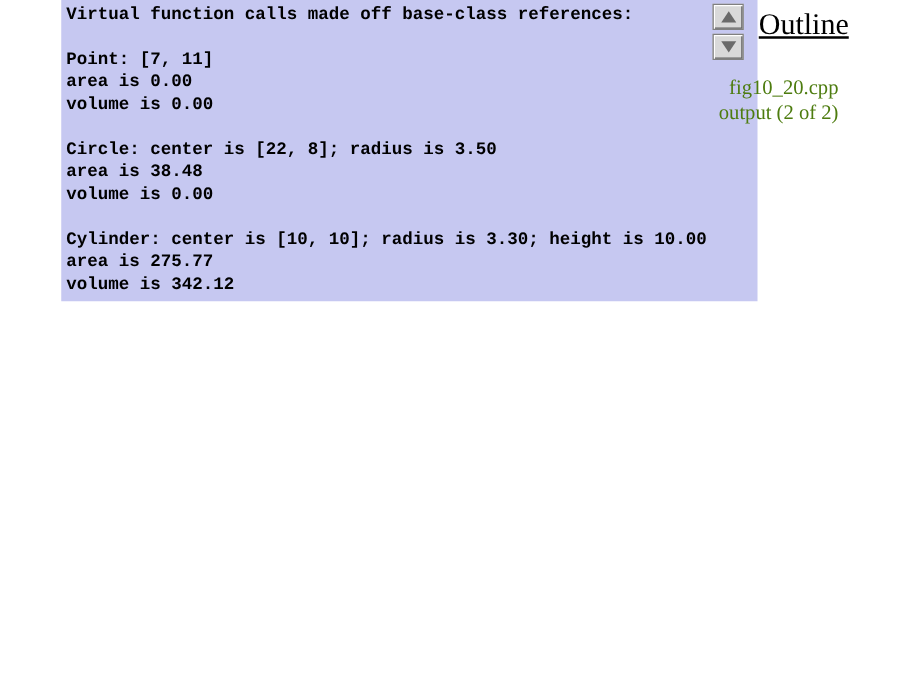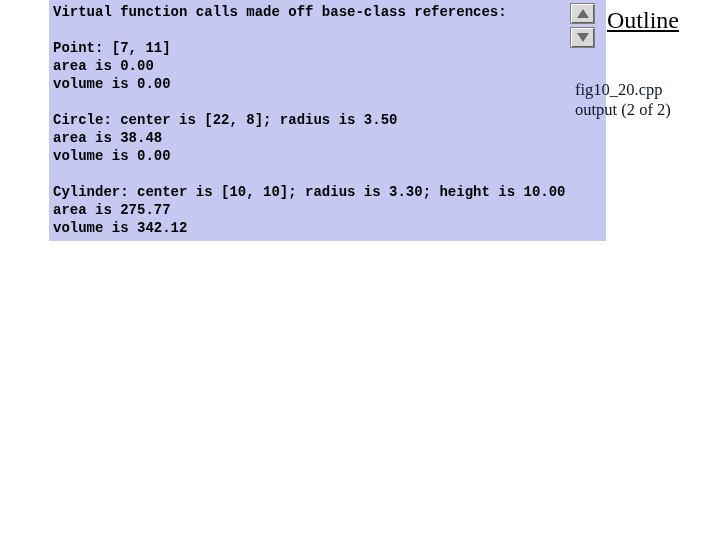--- a/index.html
+++ b/index.html
@@ -79,24 +79,25 @@
     position: absolute;
     left: 50px;
     top: 7px;
     font-size: 24px;
     text-decoration: underline;
     color: #000;
   }
   .file-label {
     position: absolute;
     left: 18px;
-    top: 80px;
+    top: 60px;
     font-size: 16.5px;
     line-height: 20px;
-    color: #0f172a;
+    color: #4d7c0f;
+    text-align: right;
   }
   .footer {
     position: absolute;
     right: 12px;
     bottom: 10px;
     text-align: right;
     font-size: 13px;
     line-height: 16px;
     color: #000;
   }

